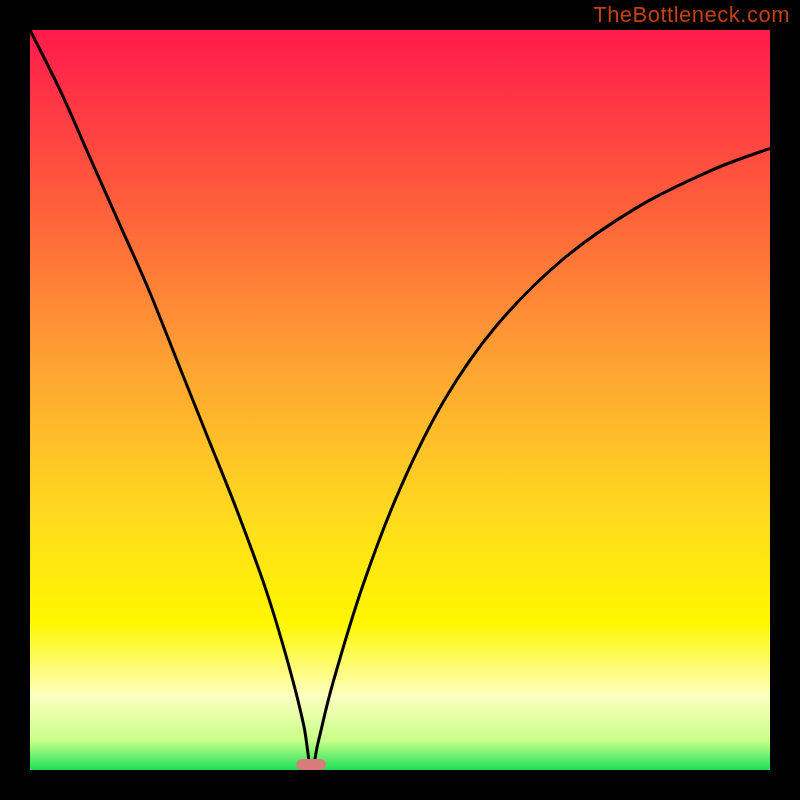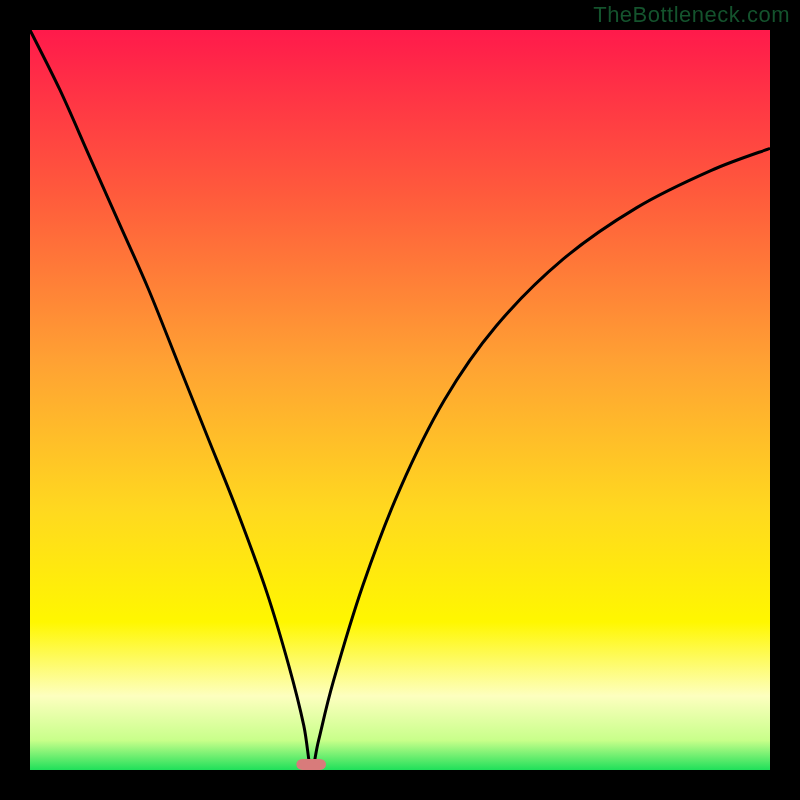--- a/index.html
+++ b/index.html
@@ -19,21 +19,21 @@
     position: absolute;
     top: 0;
     left: 0;
   }
   .watermark {
     position: absolute;
     top: 2px;
     right: 10px;
     font-family: Arial, Helvetica, sans-serif;
     font-size: 22px;
-    color: #14532d;
+    color: #c2410c;
     letter-spacing: 0.5px;
   }
 </style>
 </head>
 <body>
 
 <div class="stage">
 
   <svg viewBox="0 0 800 800" width="800" height="800">
     <defs>

